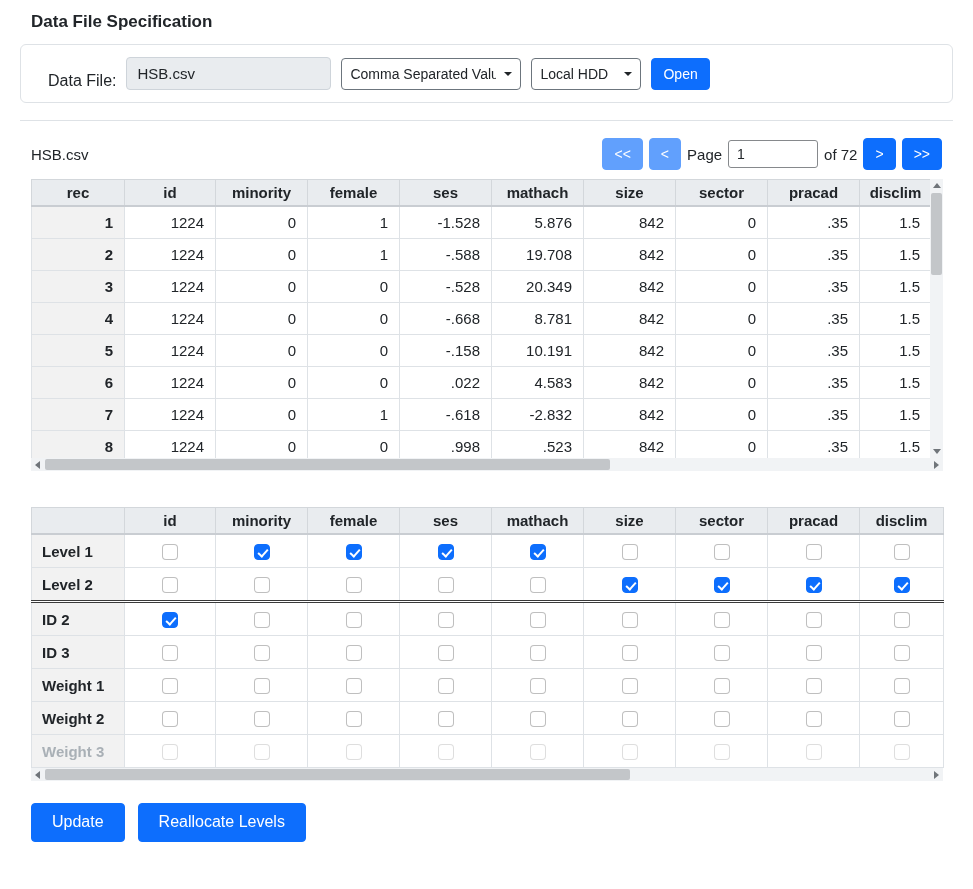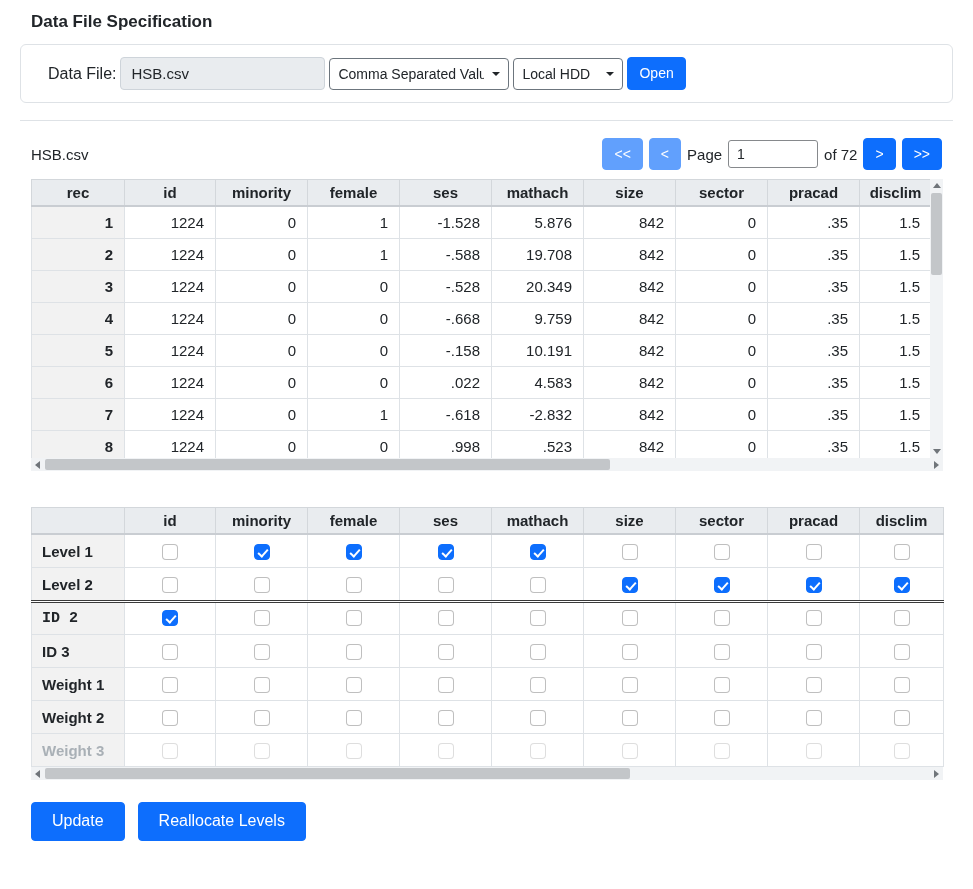--- a/index.html
+++ b/index.html
@@ -12,21 +12,21 @@
     overflow: hidden;
   }
   h1.page-title {
     font-size: 17px; font-weight: 700;
     margin: 4px 0 12px 11px;
     color: #212529;
   }
   
   .file-panel {
     border: 1px solid #dee2e6; border-radius: 6px;
-    padding: 12px 12px; display: flex; align-items: center; gap: 4px;
+    padding: 12px 12px; display: flex; align-items: flex-end; gap: 10px;
   }
   .fp-label { font-size: 16px; margin-left: 15px; white-space: nowrap; }
   .filename {
     background: #e9ecef; border: 1px solid #ced4da; border-radius: 4px;
     padding: 7px 10px; width: 205px; font-size: 15px; color: #212529;
     font-family: inherit;
   }
   .select-wrap { position: relative; display: inline-block; }
   .select-wrap select {
     appearance: none; -webkit-appearance: none;
@@ -72,21 +72,21 @@
   }
   .grid td.rec { background: #f2f2f2; font-weight: 700; }
   .dt-wrap { position: relative; width: 912px; }
   .dt-viewport { width: 912px; height: 279px; overflow: hidden; }
   table.data-grid { width: 900px; }
   
   table.spec-grid { width: 912px; margin-top: 36px; }
   .spec-grid td.rowlabel { background: #f2f2f2; font-weight: 700; text-align: left; padding-left: 10px; }
   .spec-grid td.rowlabel.dim { color: #a9b0b6; }
   .spec-grid td.cbcell { text-align: center; padding: 7px 0; }
-  .spec-grid tr.sep td { border-top: 3px double #3a3a3a; font-family: Liberation Mono, monospace; }
+  .spec-grid tr.sep td { border-top: 3px double #3a3a3a; }
   
   .checkbox {
     display: inline-block; width: 16px; height: 16px; position: relative;
     border: 1px solid rgba(0,0,0,.25); border-radius: 4px; background: #fff;
     vertical-align: middle; cursor: pointer;
   }
   .checkbox.checked { background: #0d6efd; border-color: #0d6efd; }
   .checkbox.checked::after {
     content: ""; position: absolute; left: 5px; top: 2px;
     width: 4px; height: 8px; border: solid #fff; border-width: 0 2px 2px 0;
@@ -217,21 +217,21 @@
                 <td>0</td>
                 <td>.35</td>
                 <td>1.5</td>
               </tr>
               <tr>
                 <td class="rec">4</td>
                 <td>1224</td>
                 <td>0</td>
                 <td>0</td>
                 <td>-.668</td>
-                <td>9.759</td>
+                <td>8.781</td>
                 <td>842</td>
                 <td>0</td>
                 <td>.35</td>
                 <td>1.5</td>
               </tr>
               <tr>
                 <td class="rec">5</td>
                 <td>1224</td>
                 <td>0</td>
                 <td>0</td>

